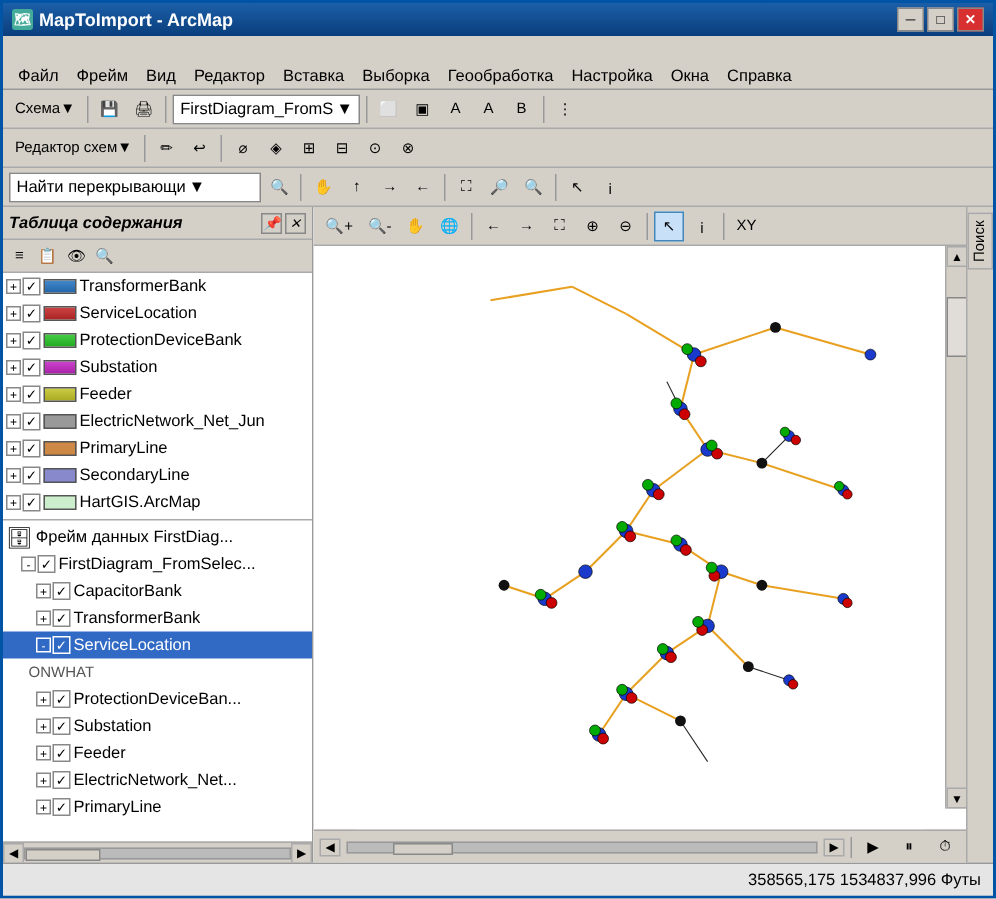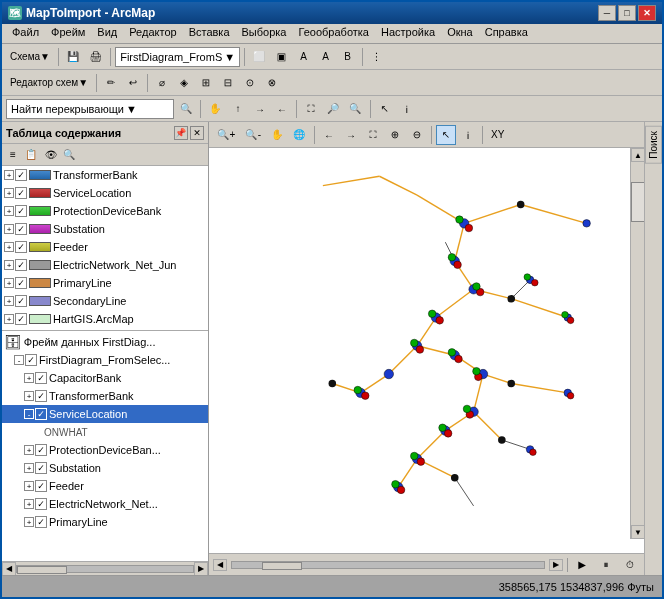--- a/index.html
+++ b/index.html
@@ -8,39 +8,39 @@
     
     .window { width: 664px; height: 599px; border: 2px solid #0054a6; display: flex; flex-direction: column; }
     .title-bar { background: linear-gradient(to bottom, #1b5fa8, #0a3e7c); height: 22px; display: flex; align-items: center; justify-content: space-between; padding: 0 6px; color: white; font-size: 12px; font-weight: bold; flex-shrink: 0; }
     .title-bar-left { display: flex; align-items: center; gap: 4px; }
     .title-icon { width: 14px; height: 14px; background: #4a9; border-radius: 2px; font-size: 9px; display: flex; align-items: center; justify-content: center; color: white; }
     .title-controls { display: flex; gap: 2px; }
     .title-btn { width: 18px; height: 16px; background: #d4d0c8; border: 1px solid #888; font-size: 9px; display: flex; align-items: center; justify-content: center; cursor: pointer; color: #000; }
     .title-btn.close { background: #d83030; color: white; }
 
     
-    .menu-bar { background: #d4d0c8; border-bottom: 1px solid #999; height: 20px; display: flex; align-items: flex-start; padding: 0 4px; flex-shrink: 0; }
+    .menu-bar { background: #d4d0c8; border-bottom: 1px solid #999; height: 36px; display: flex; align-items: flex-end; padding: 0 4px; flex-shrink: 0; }
     .menu-item { padding: 2px 6px; font-size: 11px; cursor: pointer; white-space: nowrap; }
 
     
     .toolbar { background: #d4d0c8; border-bottom: 1px solid #aaa; height: 26px; display: flex; align-items: center; padding: 2px 4px; gap: 2px; flex-shrink: 0; }
     .toolbar2 { background: #d4d0c8; border-bottom: 1px solid #aaa; height: 26px; display: flex; align-items: center; padding: 2px 4px; gap: 2px; flex-shrink: 0; }
     .toolbar3 { background: #d4d0c8; border-bottom: 1px solid #aaa; height: 26px; display: flex; align-items: center; padding: 2px 4px; gap: 2px; flex-shrink: 0; }
 
     .tb-btn { height: 20px; min-width: 20px; background: #d4d0c8; border: 1px solid transparent; display: flex; align-items: center; justify-content: center; cursor: pointer; font-size: 10px; padding: 0 3px; }
     .tb-separator { width: 1px; height: 18px; background: #999; margin: 0 2px; }
     .tb-dropdown { height: 20px; background: white; border: 1px solid #888; display: flex; align-items: center; font-size: 11px; padding: 0 4px; gap: 2px; }
 
     
     .main-content { display: flex; flex: 1; overflow: hidden; }
 
     
     .left-panel { width: 207px; background: #d4d0c8; border-right: 1px solid #999; display: flex; flex-direction: column; flex-shrink: 0; }
 
-    .toc-header { background: #d4d0c8; border-bottom: 1px solid #aaa; height: 22px; display: flex; align-items: center; justify-content: space-between; padding: 0 4px; }
+    .toc-header { background: #d4d0c8; border-bottom: 1px solid #aaa; height: 22px; display: flex; align-items: center; justify-content: space-between; padding: 0 4px; font-style: italic; }
     .toc-title { font-size: 11px; font-weight: bold; }
     .toc-close { width: 14px; height: 14px; background: #d4d0c8; border: 1px solid #888; display: flex; align-items: center; justify-content: center; cursor: pointer; font-size: 9px; }
 
     .toc-toolbar { height: 22px; display: flex; align-items: center; padding: 2px; gap: 1px; border-bottom: 1px solid #aaa; }
     .toc-tb-btn { width: 18px; height: 18px; background: #d4d0c8; border: 1px solid transparent; display: flex; align-items: center; justify-content: center; cursor: pointer; font-size: 10px; }
 
     .toc-content { flex: 1; overflow-y: auto; overflow-x: hidden; background: white; }
     .toc-item { display: flex; align-items: center; padding: 1px 2px; font-size: 11px; cursor: pointer; white-space: nowrap; height: 18px; }
     .toc-item.selected { background: #316ac5; color: white; }
     .checkbox { width: 12px; height: 12px; border: 1px solid #888; background: white; display: inline-flex; align-items: center; justify-content: center; margin-right: 2px; flex-shrink: 0; font-size: 9px; }
@@ -56,21 +56,21 @@
     .map-scroll-v { position: absolute; right: 0; top: 0; bottom: 14px; width: 14px; background: #d4d0c8; border-left: 1px solid #aaa; display: flex; flex-direction: column; }
     .scroll-btn-v { width: 14px; height: 14px; background: #d4d0c8; border: 1px solid #aaa; display: flex; align-items: center; justify-content: center; font-size: 8px; cursor: pointer; }
     .scrollbar-track-v { flex: 1; position: relative; }
     .scrollbar-thumb-v { width: 14px; height: 40px; background: #e0ddd8; border: 1px solid #888; position: absolute; top: 20px; cursor: pointer; }
 
     
     .right-panel { width: 18px; background: #d4d0c8; border-left: 1px solid #aaa; display: flex; flex-direction: column; align-items: center; padding-top: 4px; }
     .right-tab { writing-mode: vertical-rl; transform: rotate(180deg); font-size: 10px; padding: 4px 2px; background: #d4d0c8; border: 1px solid #aaa; cursor: pointer; }
 
     
-    .status-bar { height: 22px; background: #a3a3a3; border-top: 1px solid #999; display: flex; align-items: center; padding: 0 8px; font-size: 11px; gap: 20px; flex-shrink: 0; }
+    .status-bar { height: 22px; background: #e5e5e5; border-top: 1px solid #999; display: flex; align-items: center; padding: 0 8px; font-size: 11px; gap: 20px; flex-shrink: 0; }
     .status-coords { margin-left: auto; }
 
     .map-toolbar { height: 26px; background: #d4d0c8; border-bottom: 1px solid #aaa; display: flex; align-items: center; padding: 2px 4px; gap: 2px; flex-shrink: 0; }
 
     
     .network-svg { position: absolute; top: 0; left: 0; width: 100%; height: 100%; }
 
     .bottom-toolbar { height: 22px; background: #d4d0c8; border-top: 1px solid #aaa; display: flex; align-items: center; padding: 0 4px; gap: 4px; }
   </style>
 </head>
@@ -260,21 +260,21 @@
           <span>TransformerBank</span>
         </div>
 
         <div class="toc-item selected" style="padding-left:22px;">
           <span class="expand-btn" style="background:#316ac5;color:white;border-color:#fff;">-</span>
           <span class="checkbox" style="background:#316ac5;color:white;border-color:#fff;">✓</span>
           <span>ServiceLocation</span>
         </div>
 
 
-        <div class="toc-item" style="padding-left:42px;color:#555;font-size:10px;">
+        <div class="toc-item" style="padding-left:17px;color:#555;font-size:10px;">
           <span>ONWHAT</span>
         </div>
 
 
         <div class="toc-item" style="padding-left:22px;">
           <span class="expand-btn">+</span>
           <span class="checkbox">✓</span>
           <span>ProtectionDeviceBan...</span>
         </div>
 

